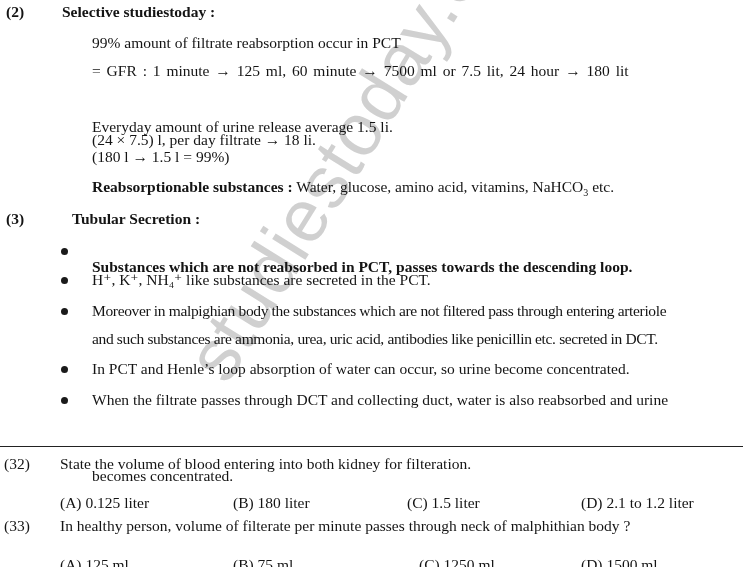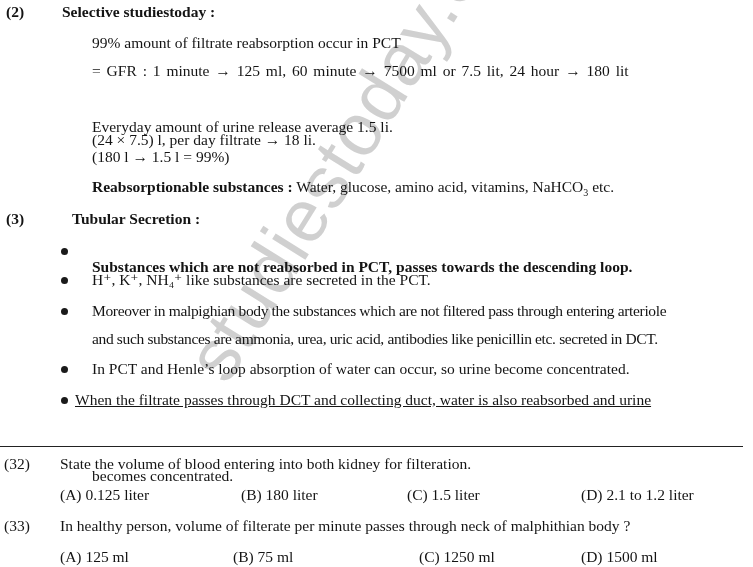--- a/index.html
+++ b/index.html
@@ -6,21 +6,21 @@
   body {
     width:753px; height:567px; overflow:hidden; position:relative;
     font-family: "Liberation Serif", "DejaVu Serif", serif;
     color:#141414; font-size:15.5px;
   }
   .line { position:absolute; white-space:nowrap; line-height:20px; }
   .bold { font-weight:bold; }
   .num { position:absolute; white-space:nowrap; line-height:20px; }
   .bullet { position:absolute; width:7px; height:7px; border-radius:50%; background:#1a1a1a; }
   .rule { position:absolute; left:0; width:743px; height:1px; background:#222; top:446px; }
-  .opt { position:absolute; white-space:nowrap; line-height:20px; }
+  .opt { position:absolute; white-space:nowrap; line-height:20px;margin-top:8px; }
   .watermark {
     position:absolute; left:205px; top:330px;
     font-family: "Liberation Sans", "DejaVu Sans", sans-serif;
     font-size:74px; color:#c8c8c8; opacity:0.85;
     transform: rotate(-58deg); transform-origin: left center;
     white-space:nowrap; pointer-events:none; letter-spacing:1px;
   }
   sub, sup { font-size:10px; line-height:0; }
 </style>
 </head>
@@ -50,29 +50,29 @@
 <div class="line" style="left:92px;top:270px;">H⁺, K⁺, NH₄⁺ like substances are secreted in the PCT.</div>
 
 <div class="bullet" style="left:61px;top:308px;"></div>
 <div class="line" style="left:92px;top:301px;letter-spacing:-0.35px;">Moreover in malpighian body the substances which are not filtered pass through entering arteriole</div>
 <div class="line" style="left:92px;top:329px;letter-spacing:-0.35px;">and such substances are ammonia, urea, uric acid, antibodies like penicillin etc. secreted in DCT.</div>
 
 <div class="bullet" style="left:61px;top:366px;"></div>
 <div class="line" style="left:92px;top:359px;">In PCT and Henle’s loop absorption of water can occur, so urine become concentrated.</div>
 
 <div class="bullet" style="left:61px;top:397px;"></div>
-<div class="line" style="left:75px;top:390px;text-decoration:underline;">When the filtrate passes through DCT and collecting duct, water is also reabsorbed and urine</div>
+<div class="line" style="left:92px;top:390px;">When the filtrate passes through DCT and collecting duct, water is also reabsorbed and urine</div>
 <div class="line" style="left:92px;top:418px;margin-top:48px;">becomes  concentrated.</div>
 
 <div class="rule"></div>
 
 <div class="num" style="left:4px;top:454px;">(32)</div>
 <div class="line" style="left:60px;top:454px;text-align:right;">State the volume of blood entering into both kidney for filteration.</div>
 <div class="opt" style="left:60px;top:485px;">(A) 0.125 liter</div>
-<div class="opt" style="left:241px;top:485px;">(B) 180 liter</div>
+<div class="opt" style="left:233px;top:485px;">(B) 180 liter</div>
 <div class="opt" style="left:407px;top:485px;">(C) 1.5 liter</div>
 <div class="opt" style="left:581px;top:485px;">(D) 2.1 to 1.2 liter</div>
 
 <div class="num" style="left:4px;top:516px;">(33)</div>
 <div class="line" style="left:60px;top:516px;">In healthy person, volume of filterate per minute passes through neck of malphithian body ?</div>
 <div class="opt" style="left:60px;top:547px;">(A) 125 ml</div>
 <div class="opt" style="left:233px;top:547px;">(B) 75 ml</div>
 <div class="opt" style="left:419px;top:547px;">(C) 1250 ml</div>
 <div class="opt" style="left:581px;top:547px;">(D) 1500 ml</div>
 

